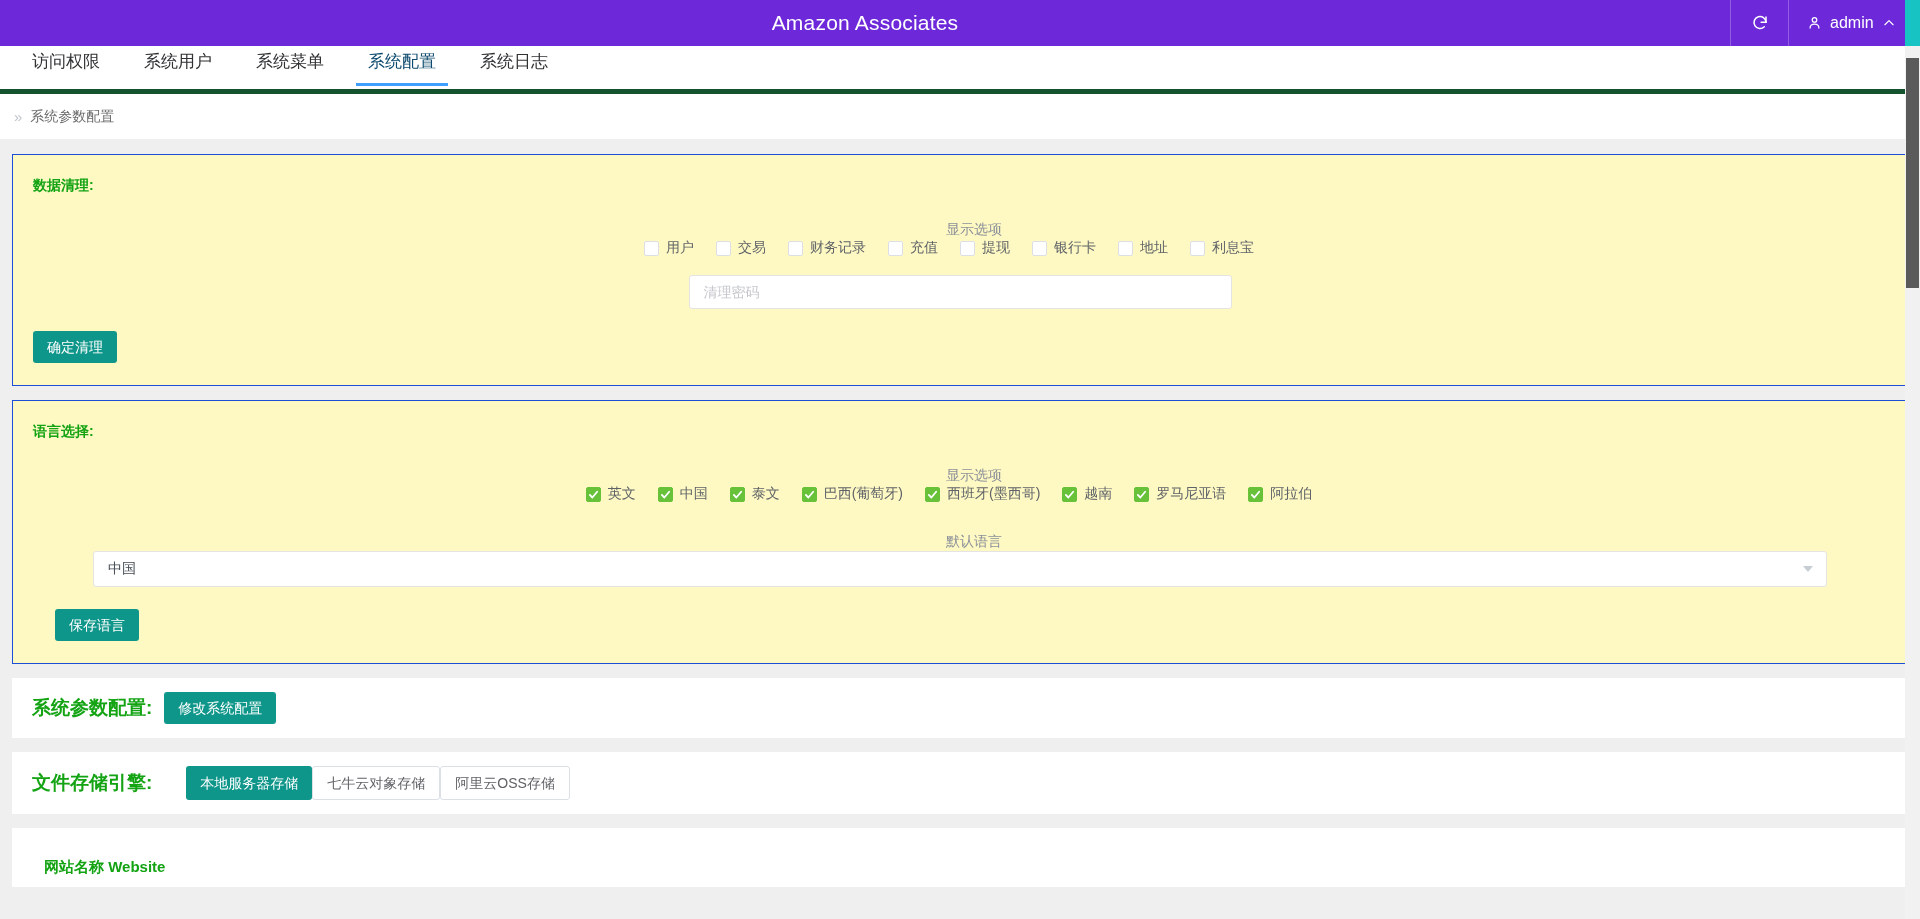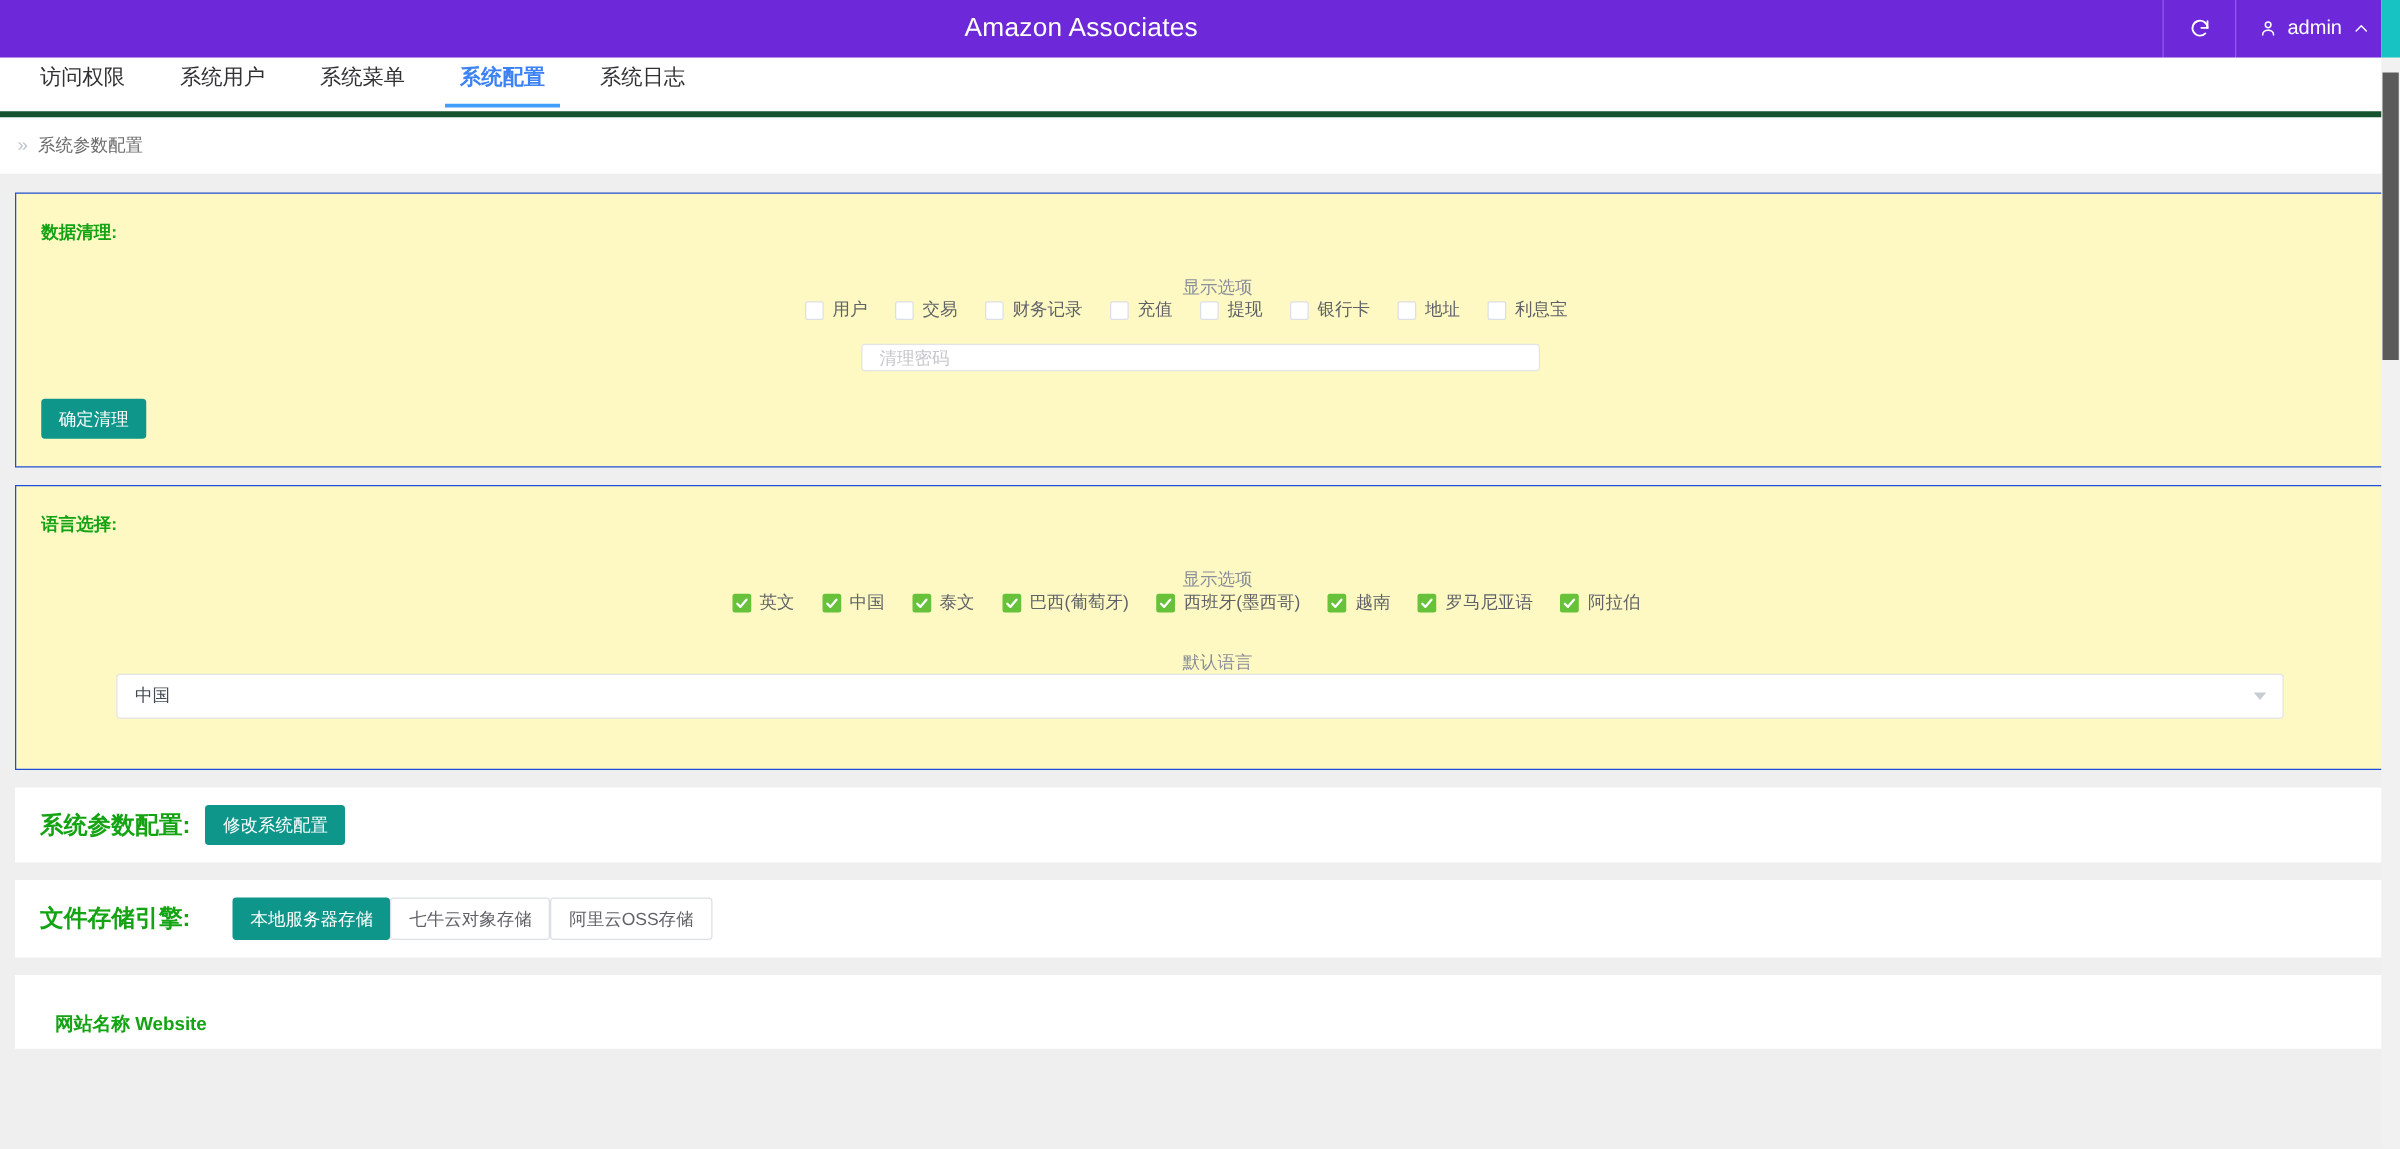--- a/index.html
+++ b/index.html
@@ -60,21 +60,21 @@
     border-bottom: 5px solid #14532d;
   }
   .tab {
     padding: 0 22px 12px 22px;
     font-size: 17px;
     color: #303133;
     cursor: pointer;
     position: relative;
     white-space: nowrap;
   }
-  .tab.active { color: #3b82f6; font-weight: bold; }
+  .tab.active { color: #0c4a6e; }
   .tab.active::after {
     content: "";
     position: absolute;
     left: 10px; right: 10px; bottom: -1px;
     height: 3px;
     background: #409eff;
   }
 
   
   .breadcrumb {
@@ -137,21 +137,21 @@
     display: inline-flex;
     align-items: center;
     justify-content: center;
   }
   .cb.checked .box { background: #67c23a; border-color: #67c23a; }
   .cb.checked .box svg { display: block; }
   .box svg { display: none; }
 
   .text-input {
     width: 543px;
-    height: 22px;
+    height: 34px;
     border: 1px solid #e4e4e4;
     border-radius: 3px;
     padding: 0 14px;
     font-size: 14px;
     color: #606266;
     outline: none;
     font-family: inherit;
     background: #ffffff;
   }
   .text-input::placeholder { color: #c5c7cc; }
@@ -421,20 +421,23 @@
     </div>
     <div class="form-row" style="margin-top:30px;">
       <div class="form-label">默认语言</div>
       <div class="select-wrap">
         <div class="select-box">
           <span>中国</span>
         </div>
         <span class="caret"></span>
       </div>
     </div>
+    <div class="btn-row indent">
+      <button class="btn">保存语言</button>
+    </div>
   </div>
 
   <div class="inline-card">
     <span class="inline-label">系统参数配置:</span>
     <button class="btn">修改系统配置</button>
   </div>
 
   <div class="inline-card">
     <span class="inline-label">文件存储引擎:</span>
     <span id="storage-btns" style="display:flex;padding-left:22px;">

